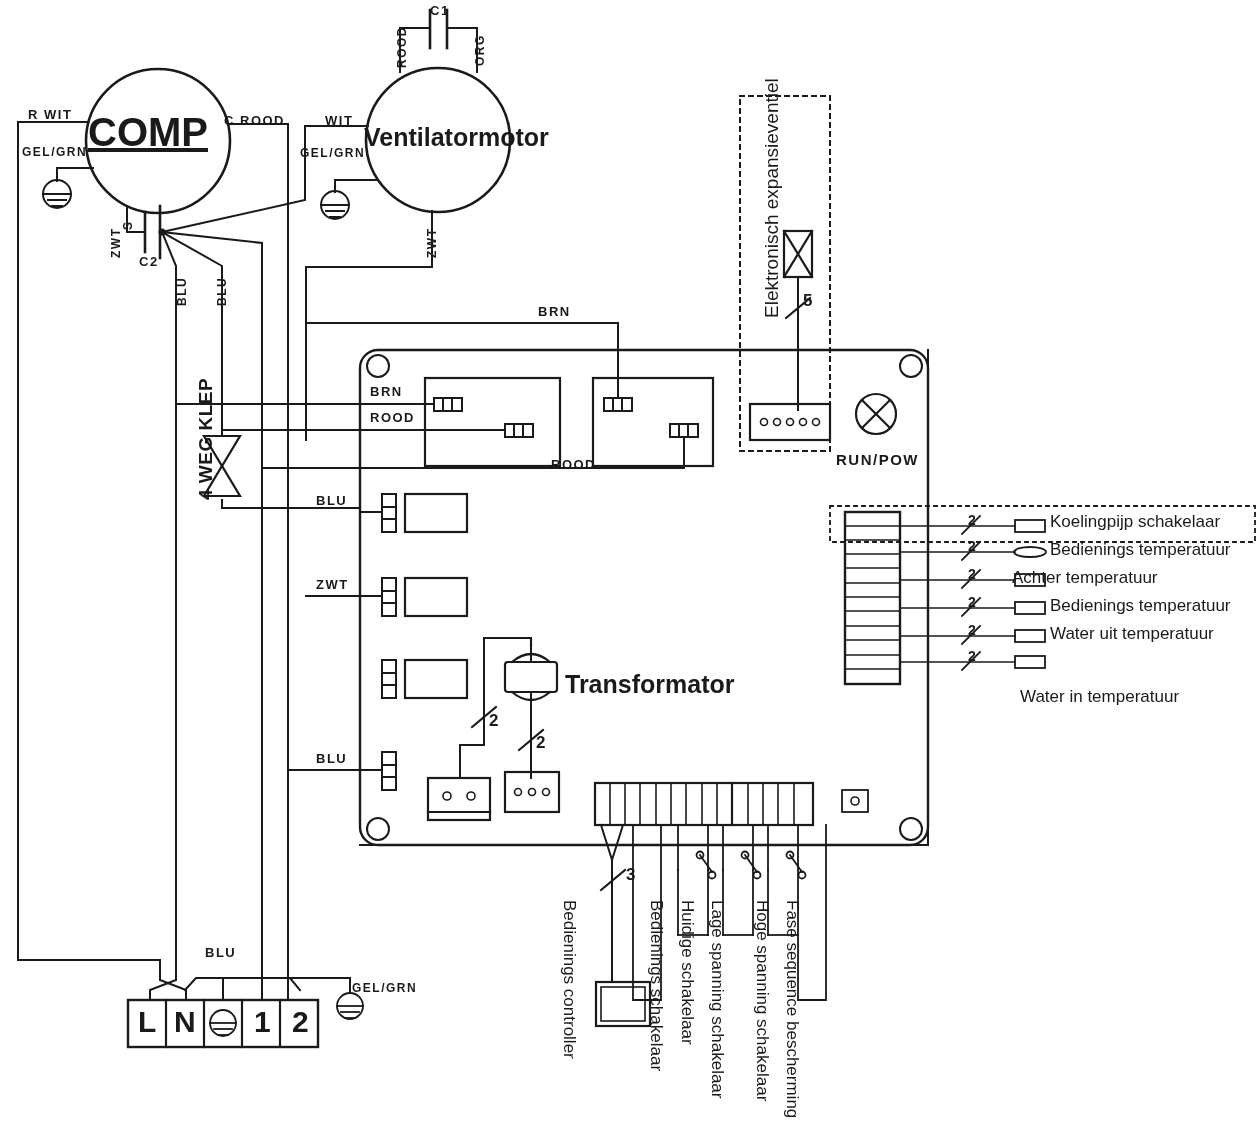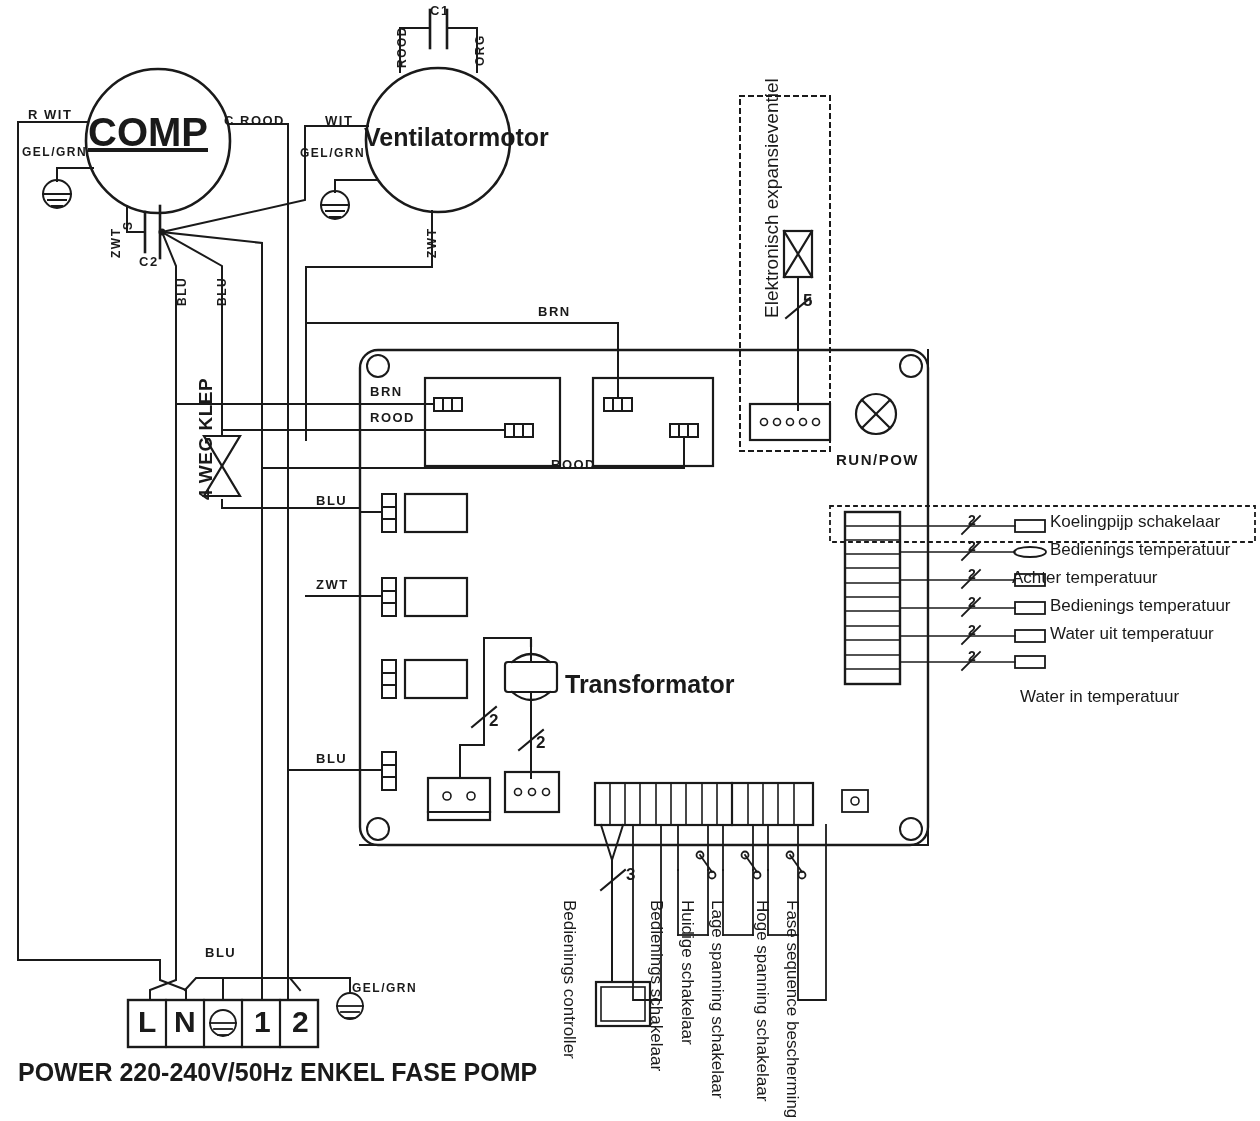--- a/index.html
+++ b/index.html
@@ -425,15 +425,14 @@
   <div class="lbl vert-lab" style="left:801px;top:900px;transform:rotate(90deg);transform-origin:0 0;">Fase sequence bescherming</div>
 
   <div class="lbl term" style="left:138px;top:1007px;">L</div>
   <div class="lbl term" style="left:174px;top:1007px;">N</div>
   <div class="lbl term" style="left:254px;top:1007px;">1</div>
   <div class="lbl term" style="left:292px;top:1007px;">2</div>
 
   <div class="lbl mono-wire" style="left:205px;top:946px;">BLU</div>
   <div class="lbl mono-wire" style="left:352px;top:982px;font-size:12px;">GEL/GRN</div>
 
-  <div class="lbl powerline" style="left:18px;top:1060px;">POWER 220-240V/50Hz  ENKEL FASE POMP</div>
 
 </div>
 
 </body></html>

